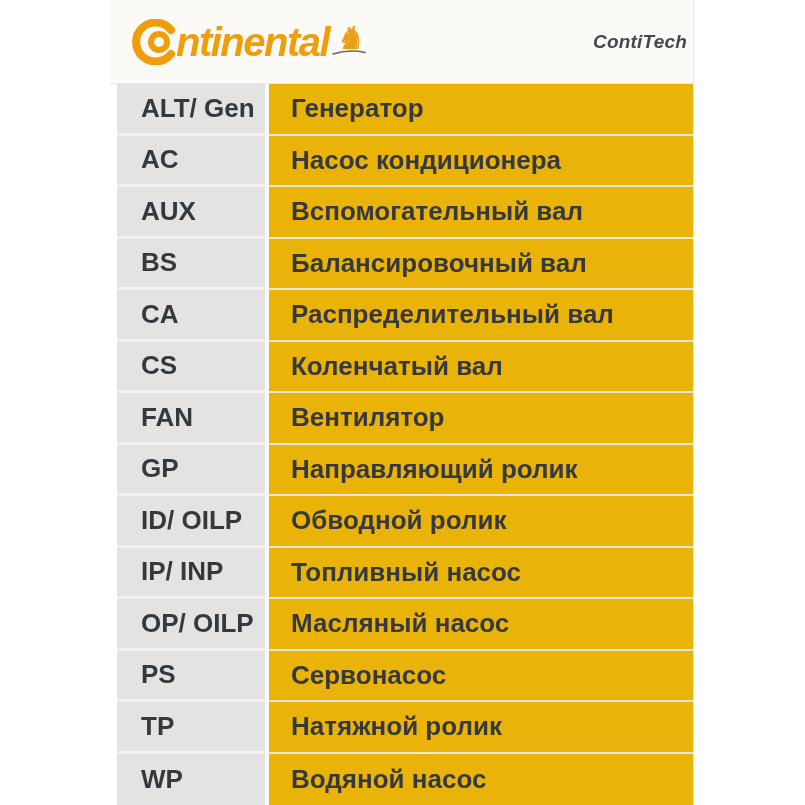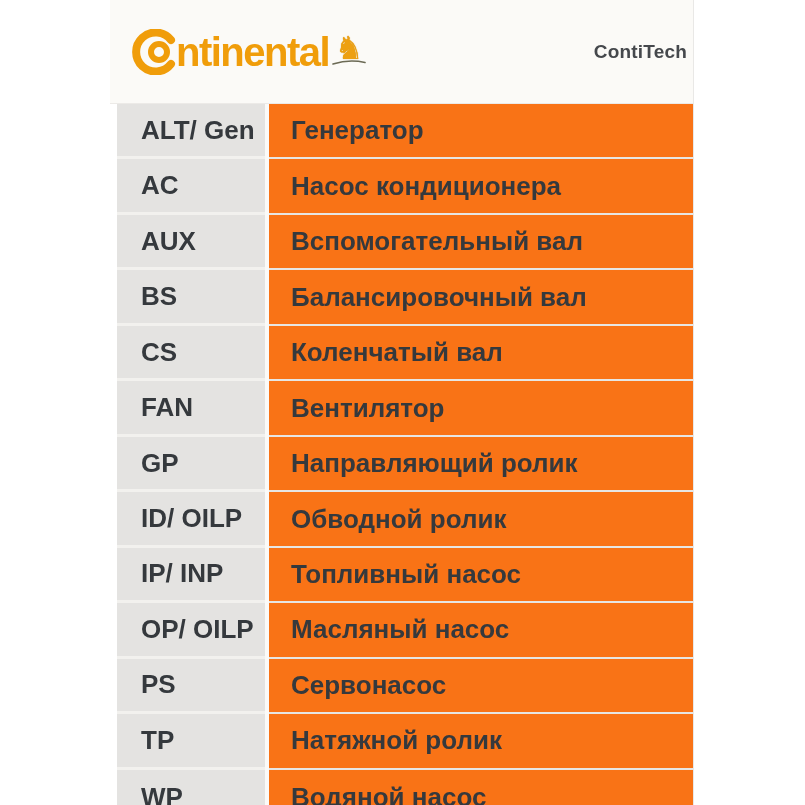--- a/index.html
+++ b/index.html
@@ -13,28 +13,29 @@
 
   .content {
     position: absolute; left: 110px; top: 0;
     width: 584px; height: 805px;
     border-right: 1px solid #e9e8e6;
     box-sizing: border-box;
   }
 
   
   .header {
-    height: 104px;
+    height: 84px;
     background: #fbfaf7;
     border-bottom: 1px solid #eceae7;
     box-sizing: border-box;
     display: flex;
     align-items: center;
     justify-content: space-between;
     padding: 0 6px 0 22px;
+    font-style: italic;
   }
   .logo { display: flex; align-items: center; }
   .logo-mark { display: block; }
   .logo-text {
     font-size: 40px;
     font-weight: 800;
     letter-spacing: -1.5px;
     color: #f09d0a;
     line-height: 1;
     margin-left: -2px;
@@ -73,21 +74,21 @@
   }
   .cell.code {
     width: 148px;
     background: #e4e3e1;
     border-bottom: 3px solid #f2f1ee;
     padding-left: 24px;
   }
   .gutter { width: 4px; background: #fbfaf8; }
   .cell.label {
     flex: 1;
-    background: #f97316;
+    background: #eab308;
     border-bottom: 2px solid #e7e6e3;
     padding-left: 22px;
   }
   .row:last-child .cell.code { border-bottom: none; }
   .row:last-child .cell.label { border-bottom: none; }
 </style>
 </head>
 <body>
 
 <div class="page">
@@ -129,20 +130,25 @@
     <div class="gutter"></div>
     <div class="cell label">Вспомогательный вал</div>
   </div>
 
   <div class="row">
     <div class="cell code">BS</div>
     <div class="gutter"></div>
     <div class="cell label">Балансировочный вал</div>
   </div>
 
+  <div class="row">
+    <div class="cell code">CA</div>
+    <div class="gutter"></div>
+    <div class="cell label">Распределительный вал</div>
+  </div>
 
   <div class="row">
     <div class="cell code">CS</div>
     <div class="gutter"></div>
     <div class="cell label">Коленчатый вал</div>
   </div>
 
   <div class="row">
     <div class="cell code">FAN</div>
     <div class="gutter"></div>

